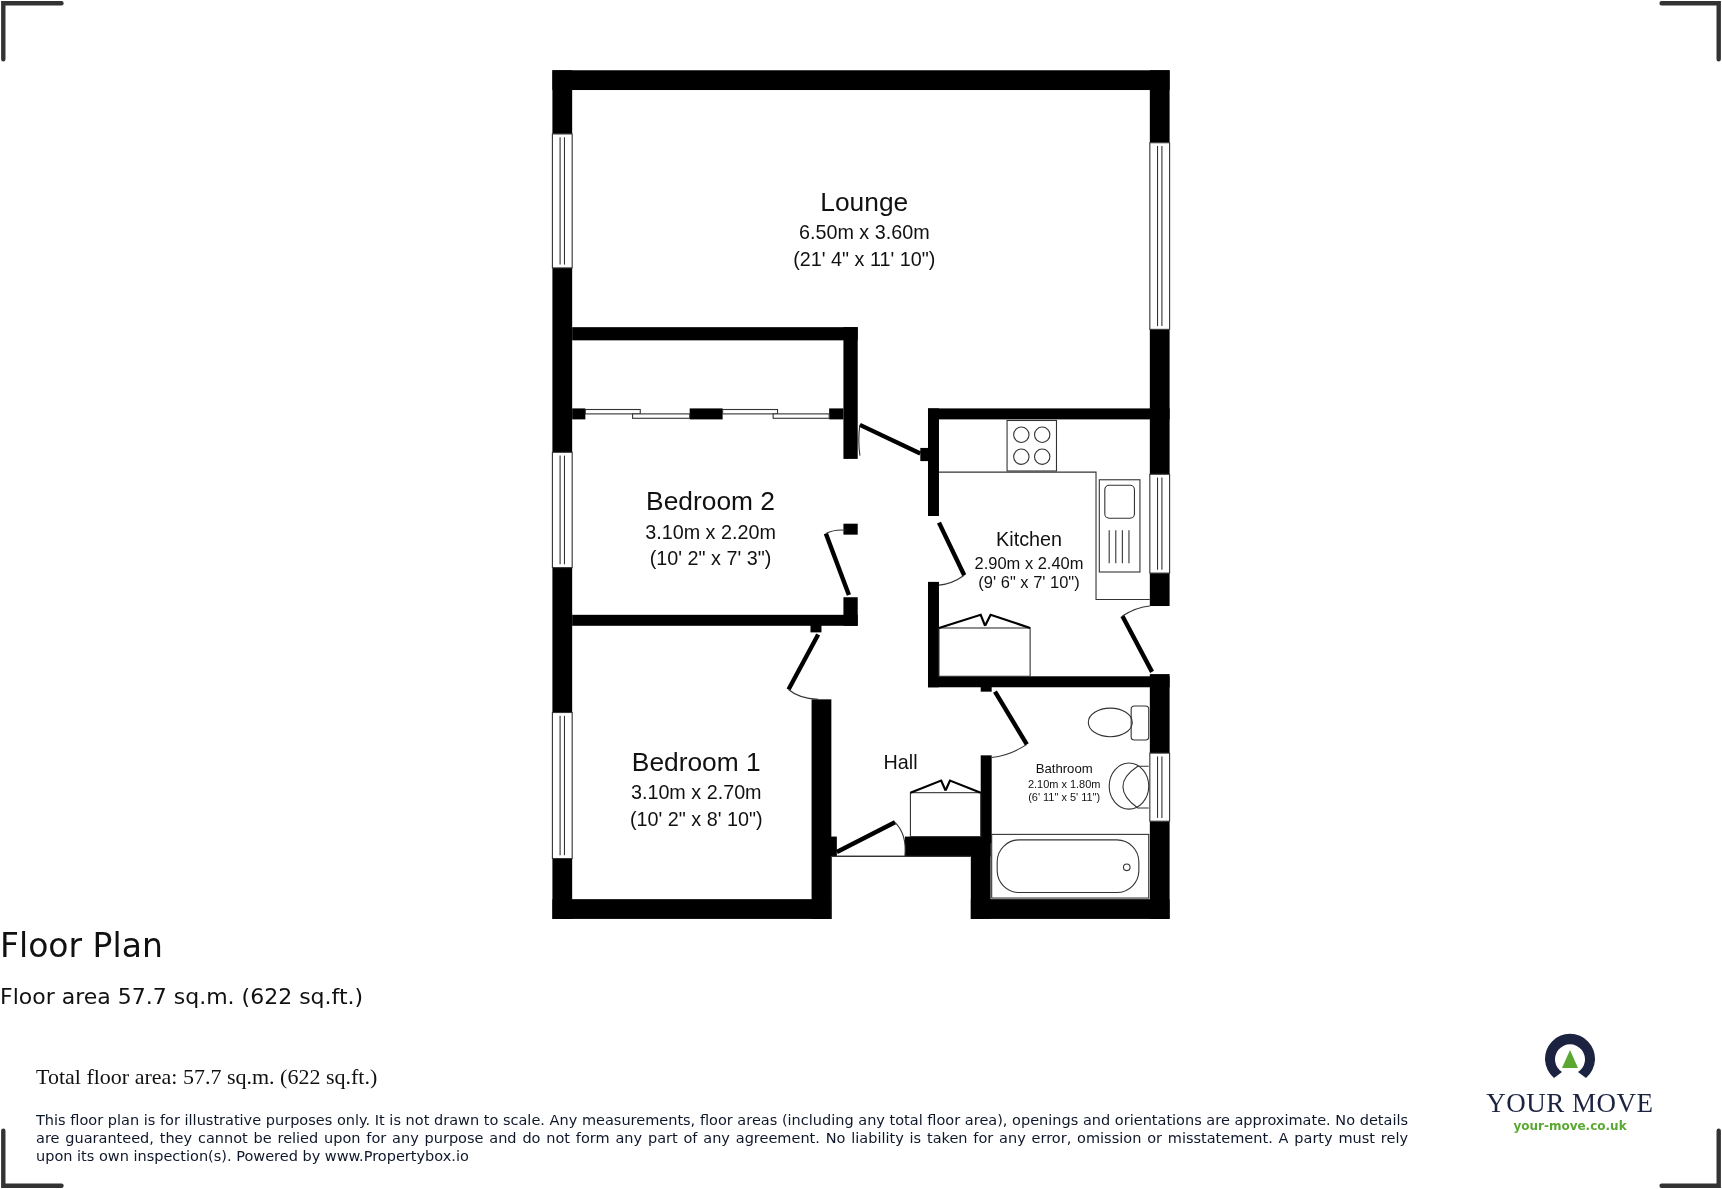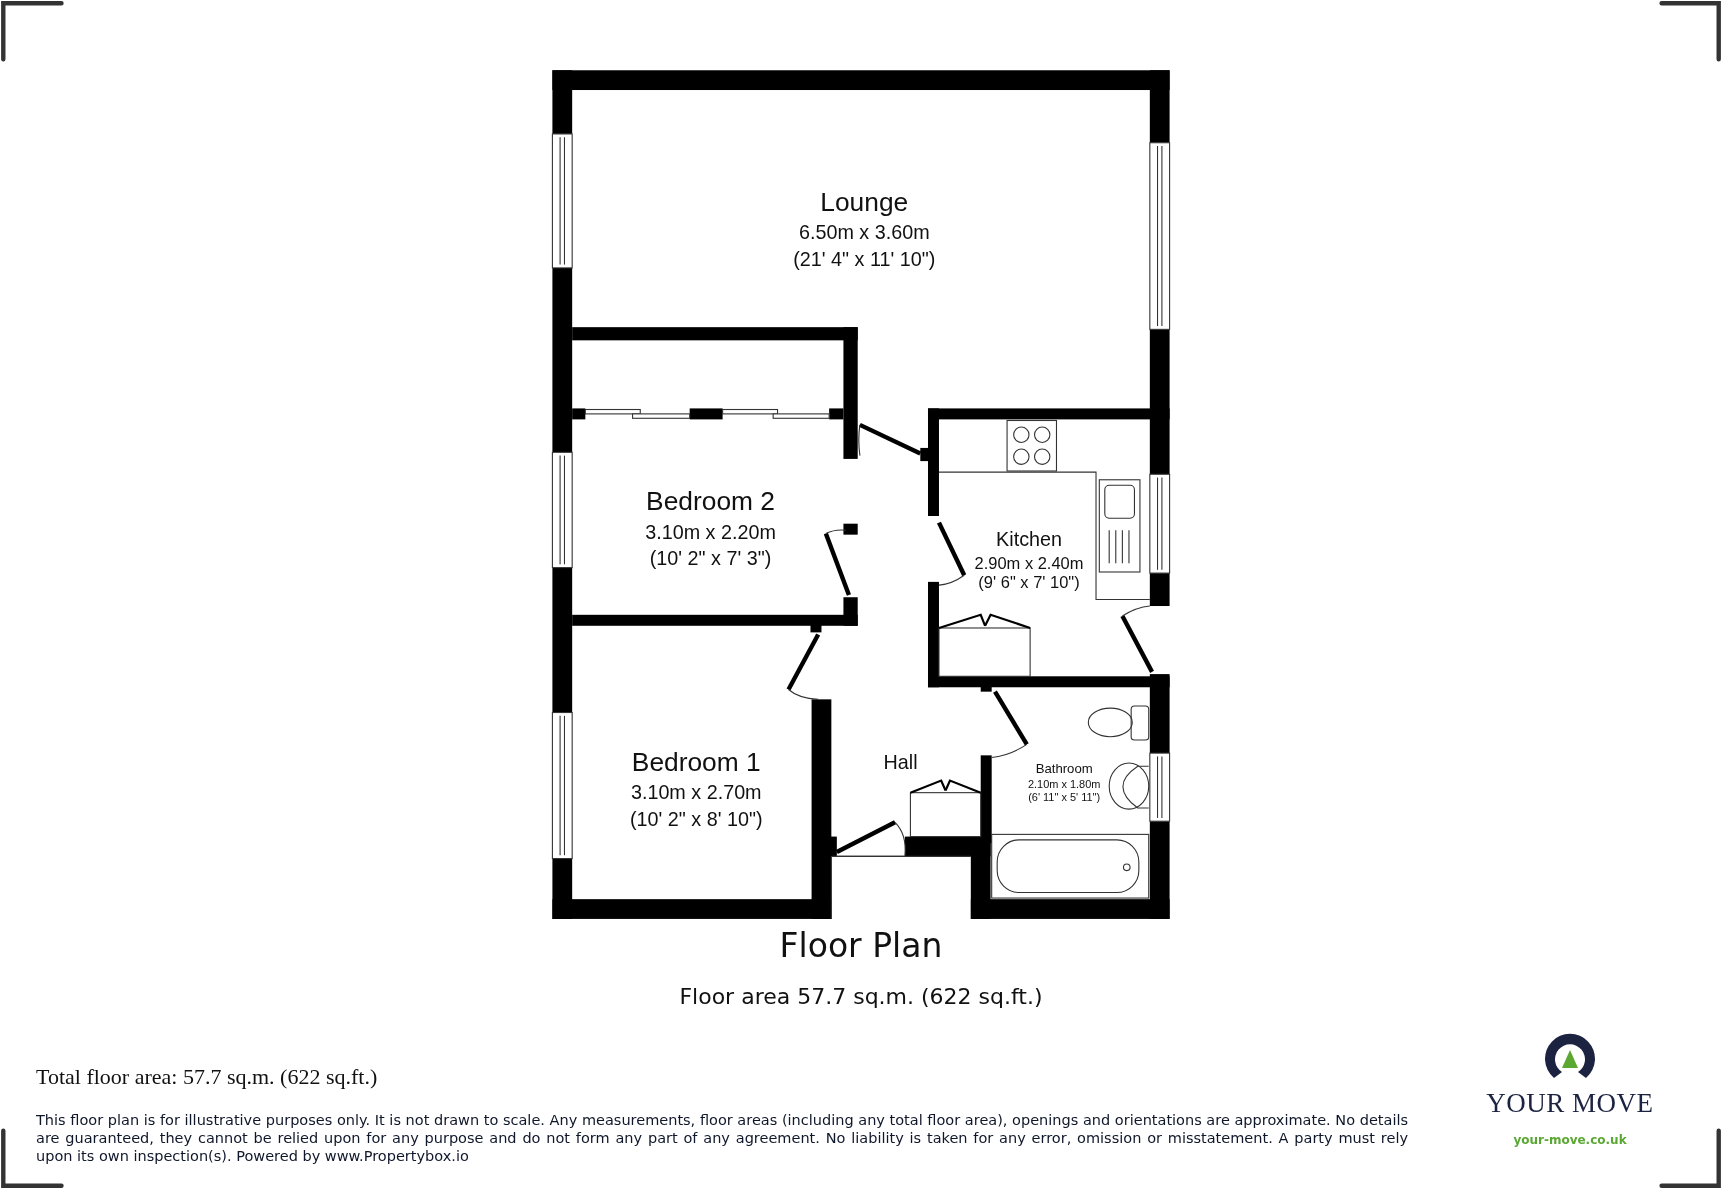--- a/index.html
+++ b/index.html
@@ -1,26 +1,26 @@
 <!DOCTYPE html>
 <html><head>
 <meta charset="utf-8">
 <style>
   html, body { margin: 0; padding: 0; background: #ffffff; }
   body { width: 1722px; height: 1189px; position: relative; overflow: hidden; font-family: "Liberation Sans", sans-serif; }
   #plan { position: absolute; left: 0; top: 0; width: 1722px; height: 1189px; }
   .room-label { font-family: "Liberation Sans", sans-serif; fill: #111; text-anchor: middle; }
-  .footer-title { position: absolute; left: 0; width: 1722px; text-align: center; color: #111; font-family: "DejaVu Sans", sans-serif; }
+  .footer-title { position: absolute; left: 0; width: 1722px; text-align: left; color: #111; font-family: "DejaVu Sans", sans-serif; }
   #fp-title { top: 926px; font-size: 33px; }
   #fp-area { top: 975px; font-size: 22px; margin-top: 9px; }
   #total-area { position: absolute; left: 36px; top: 1064px; font-size: 22px; color: #111; font-family: Liberation Serif, serif; }
   #disclaimer { position: absolute; left: 36px; top: 1111px; width: 1372px; font-size: 14.5px; line-height: 18px; color: #0f172a; font-family: "DejaVu Sans", sans-serif; text-align: justify; }
   #brand { position: absolute; left: 1480px; top: 1028px; width: 180px; text-align: center; }
   #brand-name { font-family: "Liberation Serif", serif; font-size: 27px; color: #1c2340; letter-spacing: 0.5px; margin-top: 2px; }
-  #brand-url { font-family: "DejaVu Sans", sans-serif; font-size: 12px; color: #5aa832; font-weight: bold; margin-top: 14px; }
+  #brand-url { font-family: "DejaVu Sans", sans-serif; font-size: 12px; color: #5aa832; font-weight: bold; margin-top: 0; }
 </style>
 </head>
 <body>
 
 <svg id="plan" viewBox="0 0 1568 1083" preserveAspectRatio="none" xmlns="http://www.w3.org/2000/svg">
 
   <g stroke="#333" stroke-width="4" fill="none" stroke-linecap="round">
     <polyline points="3,54 3,3 56,3"></polyline>
     <polyline points="1513,3 1565,3 1565,54"></polyline>
     <polyline points="3,1030 3,1080 56,1080"></polyline>

